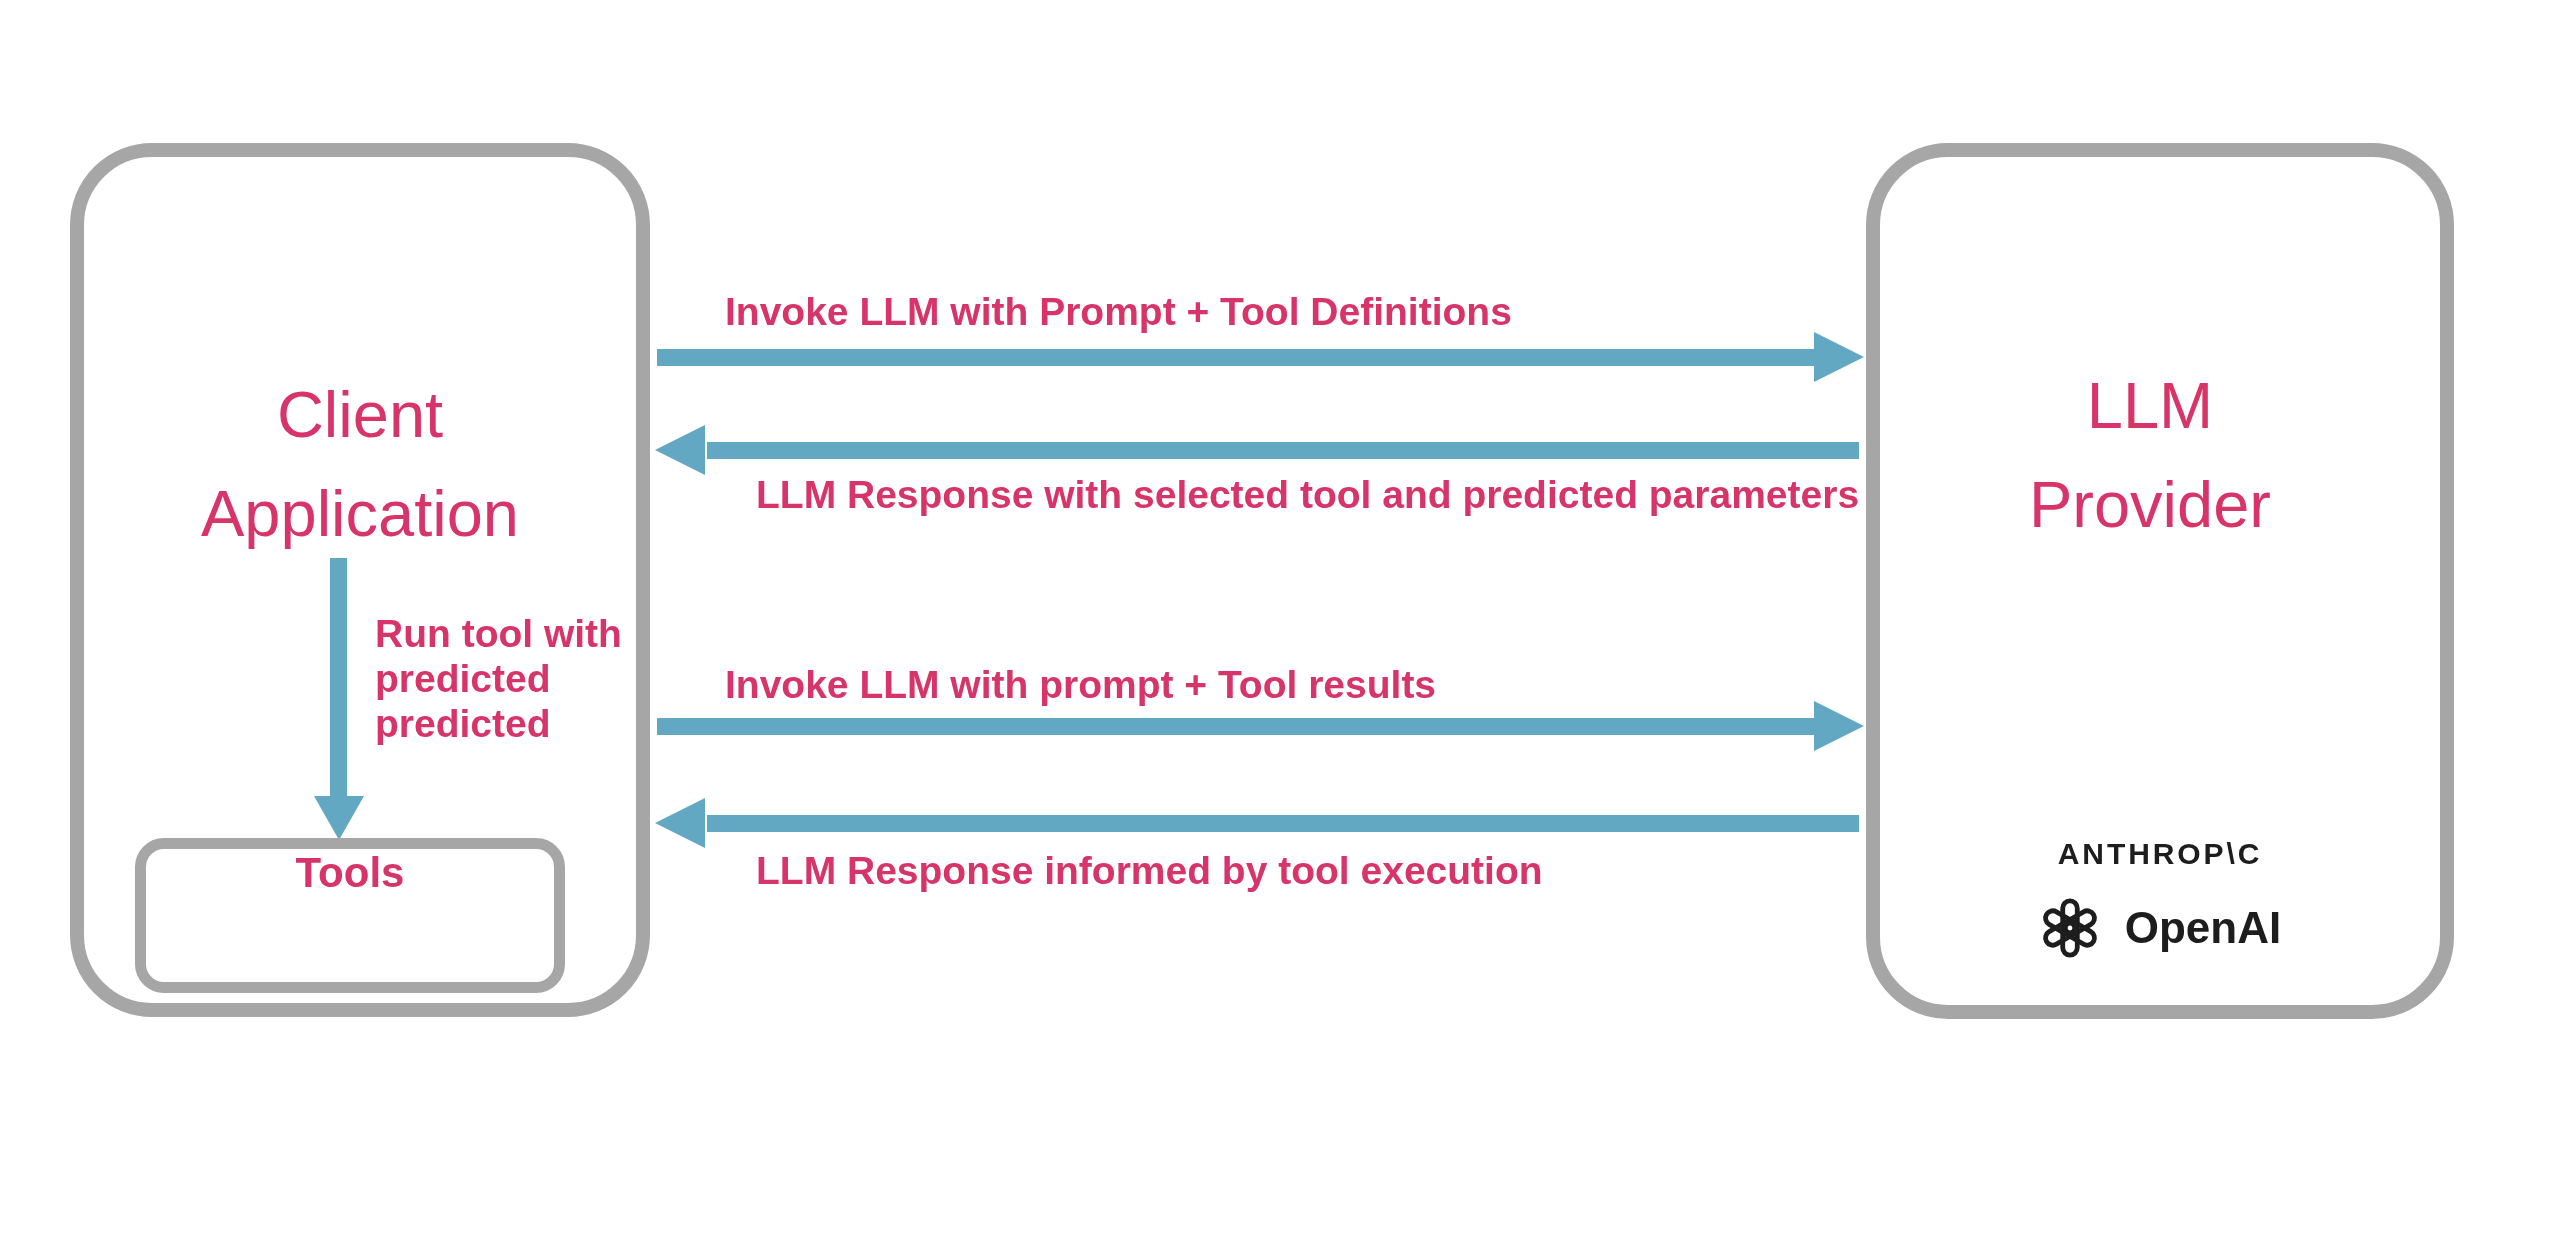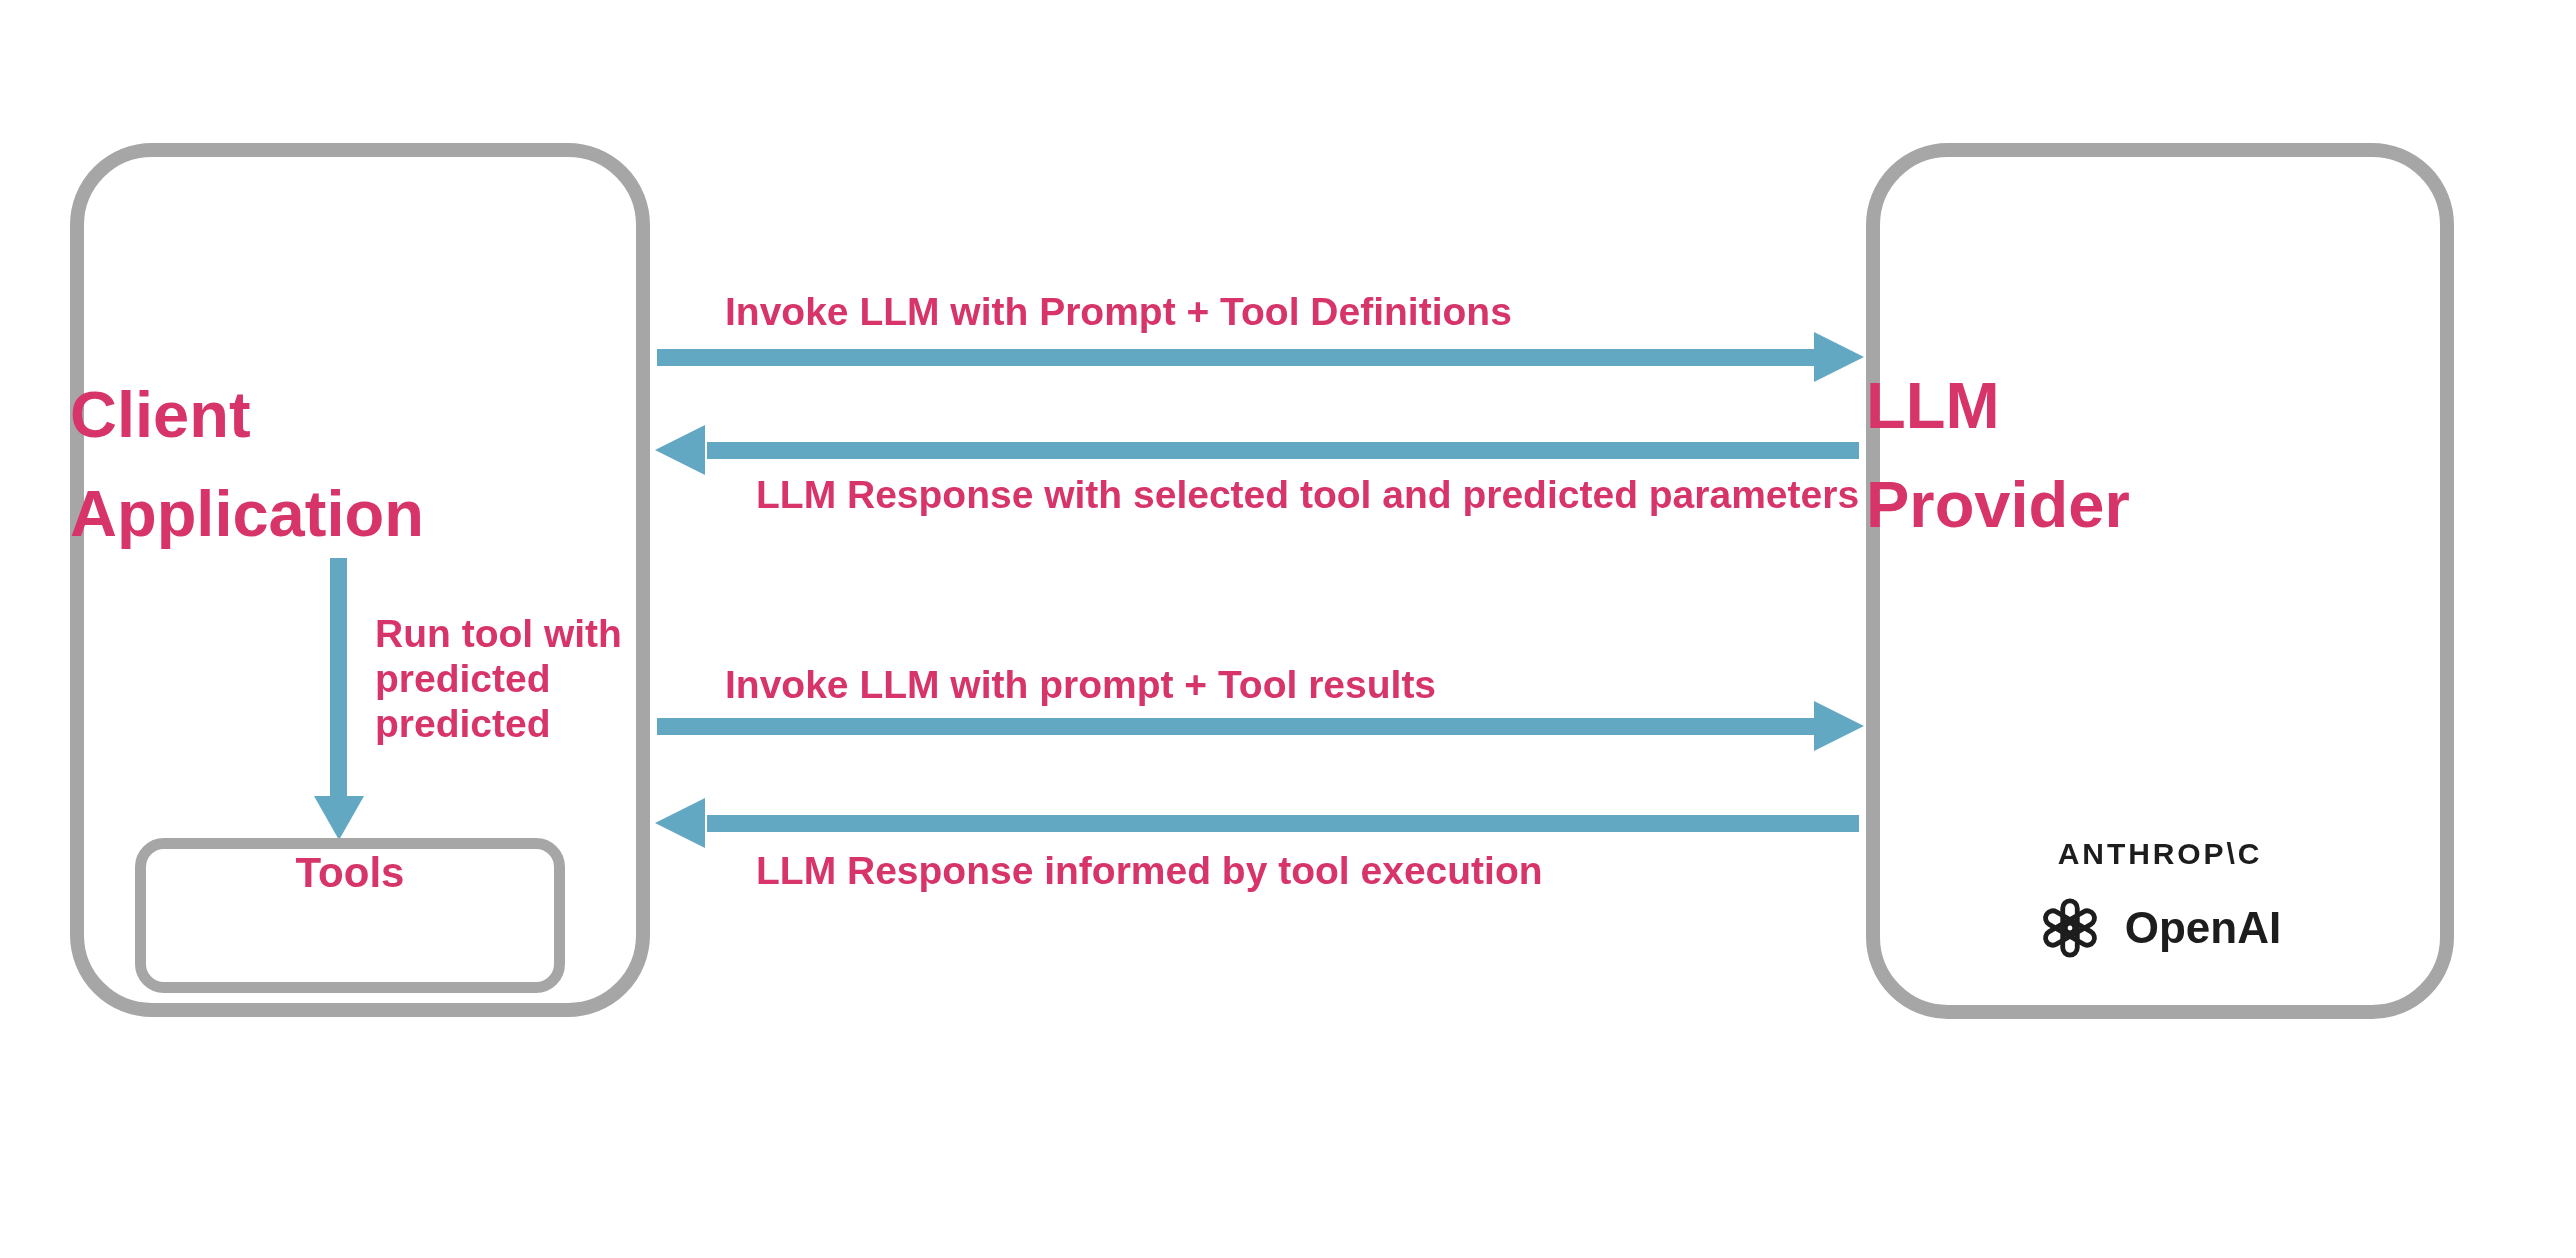--- a/index.html
+++ b/index.html
@@ -26,26 +26,26 @@
   }
   .client-box{left:70px;top:143px;width:580px;height:874px;}
   .llm-box{left:1866px;top:143px;width:588px;height:876px;}
   .tools-box{
     position:absolute;left:135px;top:838px;width:430px;height:155px;
     box-sizing:border-box;border:11.6px solid var(--gray);border-radius:29px;
     display:flex;align-items:flex-start;justify-content:center;background:#fff;
   }
   
   .box-title{
-    position:absolute;
-    font-weight:700;font-size:65px;line-height:99px;
+    position:absolute;text-align:center;
+    font-weight:400;font-size:65px;line-height:99px;
     color:var(--pink);white-space:nowrap;
   }
   .client-title{left:70px;top:365px;width:580px;}
-  .llm-title{left:1866px;top:356px;width:544px;}
+  .llm-title{left:1866px;top:356px;width:544px;padding-left:12px;}
   .tools-label{
     font-weight:700;font-size:42px;color:var(--pink);
   }
   
   .flow-label{
     position:absolute;
     font-weight:700;font-size:39px;line-height:43px;
     color:var(--pink);white-space:nowrap;
   }
   .label-1{left:725px;top:290px;}

